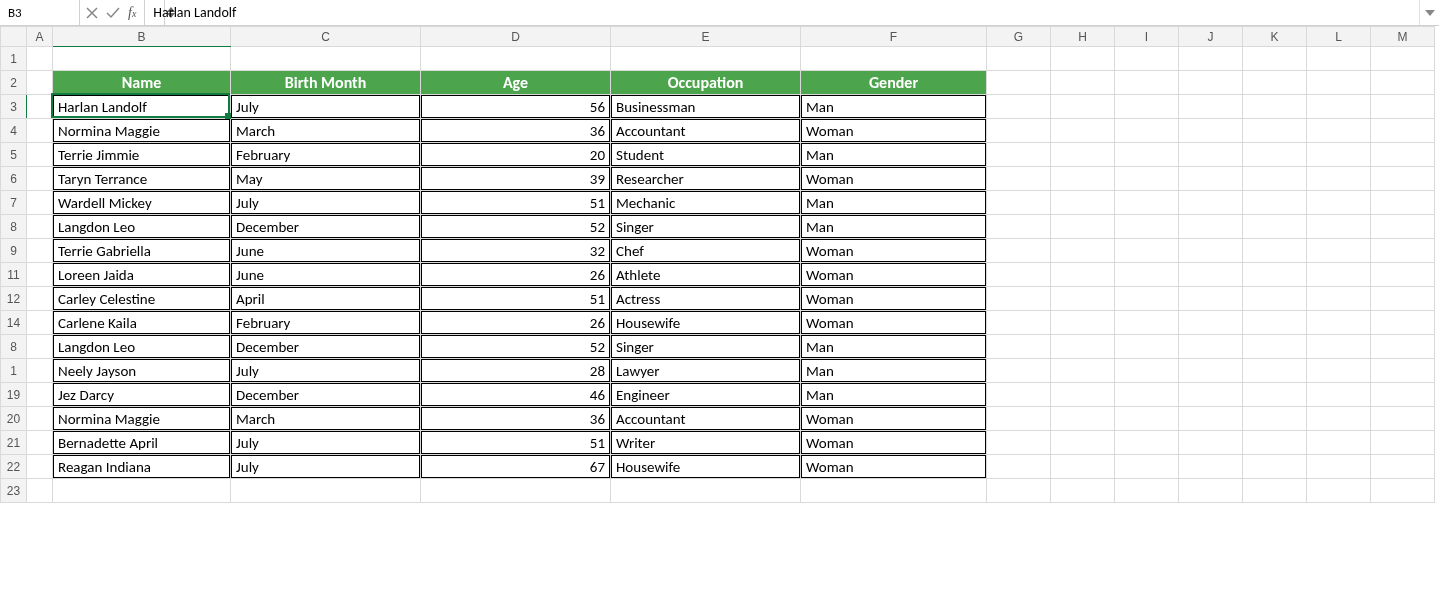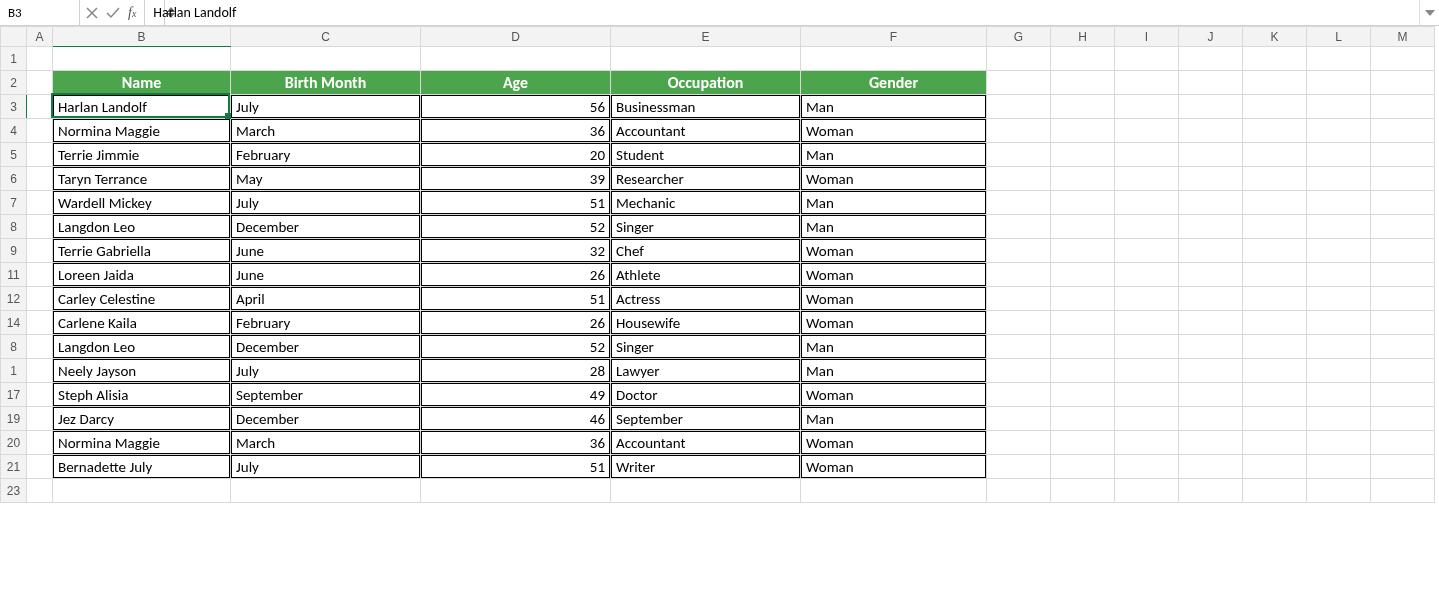--- a/index.html
+++ b/index.html
@@ -570,59 +570,33 @@
           </td>
           <td class="" style=""></td>
           <td class="" style=""></td>
           <td class="" style=""></td>
           <td class="" style=""></td>
           <td class="" style=""></td>
           <td class="" style=""></td>
           <td class="" style=""></td>
         </tr>
         <tr>
-          <th class="rowhdr">17</th>
-          <td class="" style=""></td>
-          <td class="data-td" style="">
-            <div class="data-cell">Steph Alisia</div>
-          </td>
-          <td class="data-td" style="">
-            <div class="data-cell">September</div>
-          </td>
-          <td class="data-td" style="">
-            <div class="data-cell right">49</div>
-          </td>
-          <td class="data-td" style="">
-            <div class="data-cell">Doctor</div>
-          </td>
-          <td class="data-td" style="">
-            <div class="data-cell">Woman</div>
-          </td>
-          <td class="" style=""></td>
-          <td class="" style=""></td>
-          <td class="" style=""></td>
-          <td class="" style=""></td>
-          <td class="" style=""></td>
-          <td class="" style=""></td>
-          <td class="" style=""></td>
-        </tr>
-        <tr>
           <th class="rowhdr">19</th>
           <td class="" style=""></td>
           <td class="data-td" style="">
             <div class="data-cell">Jez Darcy</div>
           </td>
           <td class="data-td" style="">
             <div class="data-cell">December</div>
           </td>
           <td class="data-td" style="">
             <div class="data-cell right">46</div>
           </td>
           <td class="data-td" style="">
-            <div class="data-cell">September</div>
+            <div class="data-cell">Engineer</div>
           </td>
           <td class="data-td" style="">
             <div class="data-cell">Man</div>
           </td>
           <td class="" style=""></td>
           <td class="" style=""></td>
           <td class="" style=""></td>
           <td class="" style=""></td>
           <td class="" style=""></td>
           <td class="" style=""></td>
@@ -651,30 +625,56 @@
           <td class="" style=""></td>
           <td class="" style=""></td>
           <td class="" style=""></td>
           <td class="" style=""></td>
           <td class="" style=""></td>
         </tr>
         <tr>
           <th class="rowhdr">21</th>
           <td class="" style=""></td>
           <td class="data-td" style="">
-            <div class="data-cell">Bernadette July</div>
+            <div class="data-cell">Bernadette April</div>
           </td>
           <td class="data-td" style="">
             <div class="data-cell">July</div>
           </td>
           <td class="data-td" style="">
             <div class="data-cell right">51</div>
           </td>
           <td class="data-td" style="">
             <div class="data-cell">Writer</div>
+          </td>
+          <td class="data-td" style="">
+            <div class="data-cell">Woman</div>
+          </td>
+          <td class="" style=""></td>
+          <td class="" style=""></td>
+          <td class="" style=""></td>
+          <td class="" style=""></td>
+          <td class="" style=""></td>
+          <td class="" style=""></td>
+          <td class="" style=""></td>
+        </tr>
+        <tr>
+          <th class="rowhdr">22</th>
+          <td class="" style=""></td>
+          <td class="data-td" style="">
+            <div class="data-cell">Reagan Indiana</div>
+          </td>
+          <td class="data-td" style="">
+            <div class="data-cell">July</div>
+          </td>
+          <td class="data-td" style="">
+            <div class="data-cell right">67</div>
+          </td>
+          <td class="data-td" style="">
+            <div class="data-cell">Housewife</div>
           </td>
           <td class="data-td" style="">
             <div class="data-cell">Woman</div>
           </td>
           <td class="" style=""></td>
           <td class="" style=""></td>
           <td class="" style=""></td>
           <td class="" style=""></td>
           <td class="" style=""></td>
           <td class="" style=""></td>

